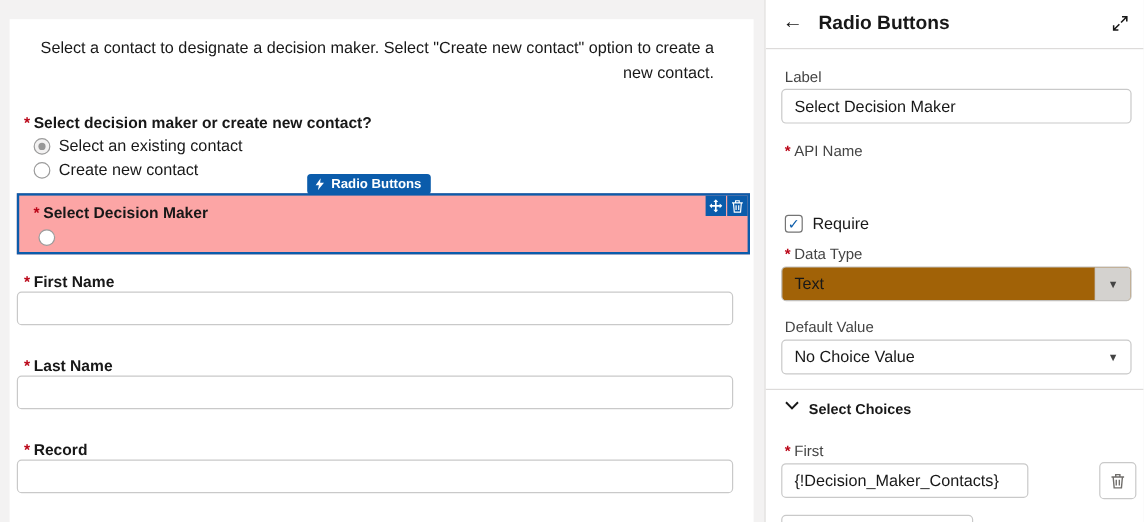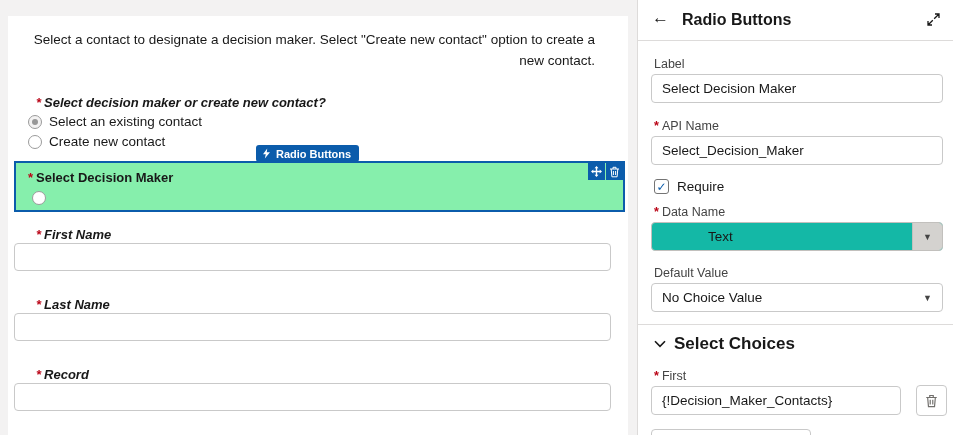--- a/index.html
+++ b/index.html
@@ -12,38 +12,38 @@
   
   .canvas {
     position: absolute; left: 8px; top: 16px; width: 620px; height: 419px;
     background: #fff;
   }
   .desc {
     position: absolute; left: 12px; top: 13px; width: 575px;
     font-size: 13.5px; line-height: 21px; color: #181818; text-align: right;
   }
   .field-label {
-    position: absolute; left: 28px; font-size: 13px; font-weight: 700; color: #181818; font-style: italic;
+    position: absolute; left: 12px; font-size: 13px; font-weight: 700; color: #181818;
   }
   .req { color: #ba0517; margin-right: 3px; font-weight: 700; }
   .radio-row {
     position: absolute; left: 20px; display: flex; align-items: center; gap: 7px;
     font-size: 13.5px; color: #181818;
   }
   .radio {
     width: 14px; height: 14px; border: 1px solid #9b9b9b; border-radius: 50%;
     background: #fff; position: relative; flex: none;
   }
   .radio.checked-disabled { background: #f3f2f2; }
   .radio.checked-disabled::after {
     content: ""; position: absolute; inset: 3px; border-radius: 50%; background: #979797;
   }
   .component {
     position: absolute; left: 6px; top: 145px; width: 611px; height: 51px;
-    border: 2px solid #0b5cab; background: #86efac;
+    border: 2px solid #0b5cab; background: #fca5a5;
   }
   .comp-badge {
     position: absolute; left: 248px; top: 129px; height: 17px;
     background: #0b5cab; color: #fff; border-radius: 3px;
     display: flex; align-items: center; gap: 4px; padding: 0 8px 0 5px;
     font-size: 11px; font-weight: 700; z-index: 3;
   }
   .comp-actions {
     position: absolute; left: 580px; top: 147px; display: flex; gap: 1px; z-index: 3;
   }
@@ -90,30 +90,30 @@
     font-size: 12px; font-weight: 700; color: #0b5cab; cursor: pointer;
   }
   .checkbox-label { font-size: 13.5px; color: #181818; text-align: right; }
   .combobox {
     position: absolute; left: 13px; width: 292px; height: 29px;
     border: 1px solid #c9c9c9; border-radius: 4px; background: #fff;
     display: flex; align-items: center; font-size: 13.5px; color: #181818; cursor: pointer;
   }
   .combobox .cb-text { padding-left: 10px; flex: 1; }
   .combobox .cb-arrow { padding-right: 10px; font-size: 9px; color: #444; }
-  .combobox.disabled { background: #14b8a6; border-color: #c2c0bd; padding-left: 46px; }
+  .combobox.disabled { background: #a16207; border-color: #c2c0bd; }
   .combobox.disabled .cb-cap {
     width: 30px; height: 100%; background: #d4d2cf; border-left: 1px solid #c2c0bd;
     border-radius: 0 3px 3px 0; display: flex; align-items: center; justify-content: center;
     font-size: 9px; color: #444;
   }
   .panel-divider { position: absolute; left: 0; top: 324px; width: 100%; border-top: 1px solid #dddbda; }
   .section-header {
-    position: absolute; left: 16px; top: 334px; display: flex; align-items: center; gap: 8px;
-    font-size: 17px; font-weight: 700; cursor: pointer;
+    position: absolute; left: 16px; top: 334px; display: flex; gap: 8px;
+    font-size: 12px; font-weight: 700; cursor: pointer;
   }
   .icon-btn {
     position: absolute; left: 278px; top: 385px; width: 31px; height: 31px;
     border: 1px solid #c9c9c9; border-radius: 4px; background: #fff;
     display: flex; align-items: center; justify-content: center; cursor: pointer;
   }
   .partial-input {
     position: absolute; left: 13px; top: 429px; width: 160px; height: 22px;
     border: 1px solid #c9c9c9; border-radius: 4px; background: #fff;
   }
@@ -195,31 +195,30 @@
         </svg>
     </span>
   </div>
 
   <div class="p-label" style="top:57px">Label</div>
   <input class="p-input" style="top: 74px;" value="Select Decision Maker">
 
   <div class="p-label" style="top:119px">
     <span class="req">*</span><span>API Name</span>
   </div>
-  <input class="p-input" style="top: 136px;" value="Select_Decision_Maker">
 
   <div class="checkbox-row">
     <span class="checkbox">
         <span>✓</span>
       </span>
     <span class="checkbox-label">Require</span>
   </div>
 
   <div class="p-label" style="top:205px">
-    <span class="req">*</span><span>Data Name</span>
+    <span class="req">*</span><span>Data Type</span>
   </div>
   <div class="combobox disabled" style="top:222px">
     <span class="cb-text">Text</span>
     <span class="cb-cap">
         <span>▼</span>
       </span>
   </div>
 
   <div class="p-label" style="top:266px">Default Value</div>
   <div class="combobox" style="top:283px">
@@ -232,21 +231,21 @@
   <div class="section-header">
     <svg width="12" height="8" viewBox="0 0 12 8">
         <path d="M1 1.2 L6 6.4 L11 1.2" stroke="#181818" stroke-width="1.6" fill="none"></path>
       </svg>
     <span>Select Choices</span>
   </div>
 
   <div class="p-label" style="top:369px">
     <span class="req">*</span><span>First</span>
   </div>
-  <input class="p-input" style="top: 386px; width: 250px;" value="{!Decision_Maker_Contacts}">
+  <input class="p-input" style="top: 386px; width: 206px;" value="{!Decision_Maker_Contacts}">
   <div class="icon-btn">
     <svg width="13" height="14" viewBox="0 0 11 12">
         <path d="M1 3 H10 M4 3 V1.3 H7 V3 M2.2 3 L2.9 10.8 H8.1 L8.8 3 M4.4 5 V9 M6.6 5 V9" stroke="#706e6b" stroke-width="1" fill="none"></path>
       </svg>
   </div>
 
   <div class="partial-input"></div>
 
 </div>
 

